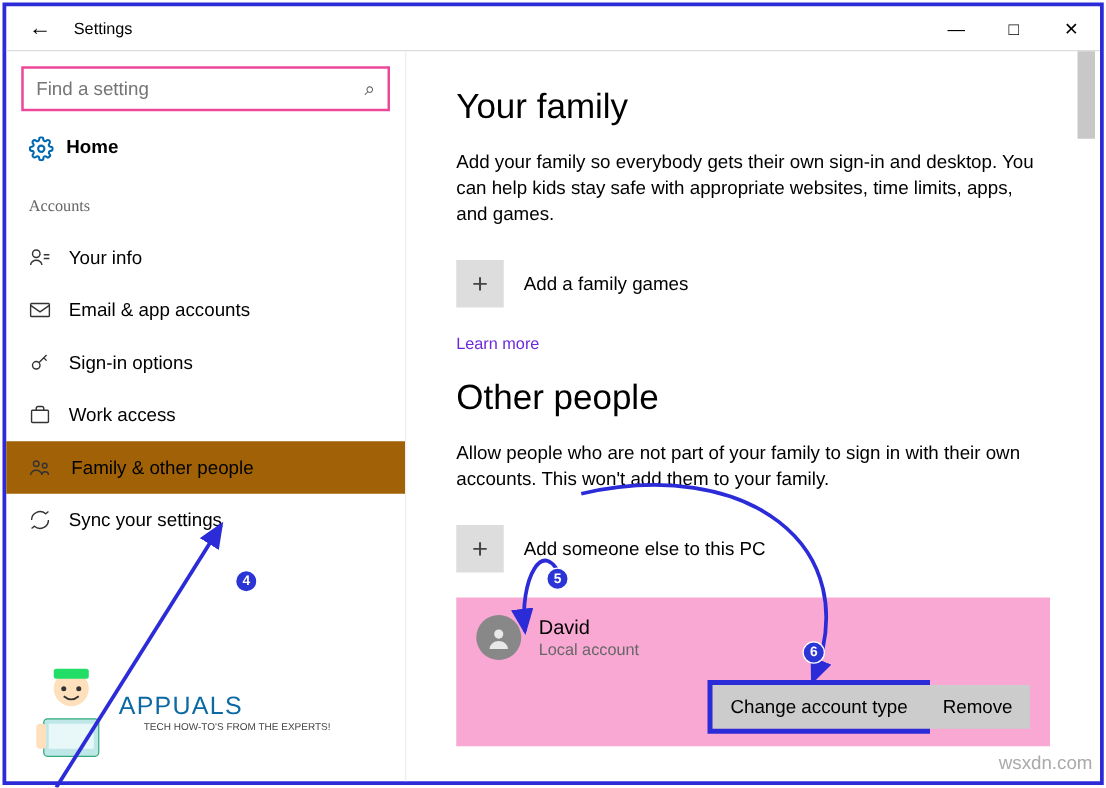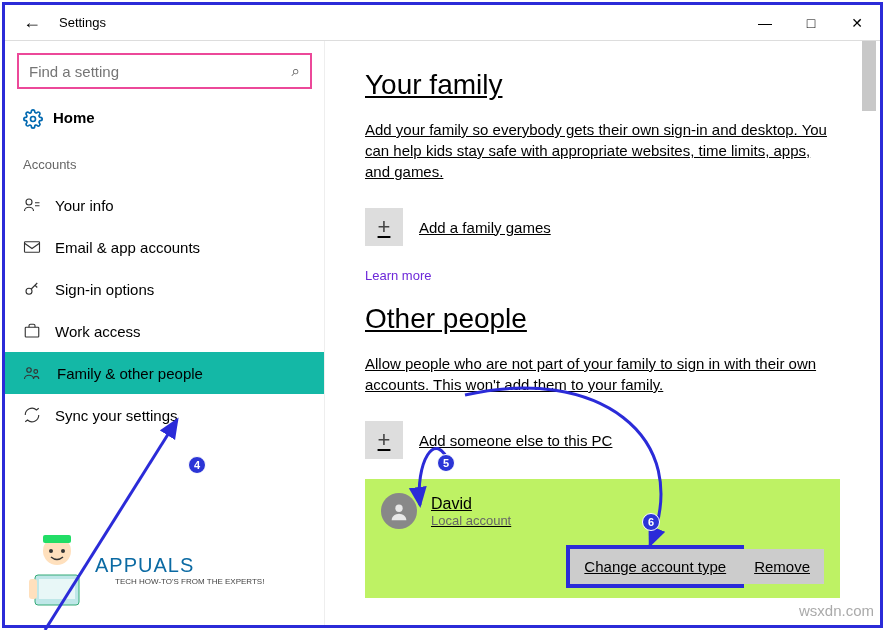--- a/index.html
+++ b/index.html
@@ -12,33 +12,33 @@
   .tb-right { margin-left: auto; display: flex; }
   .tb-btn { width: 46px; height: 36px; display:flex; align-items:center; justify-content:center; font-size:14px; font-family: "Segoe UI Symbol", sans-serif; }
   .body { display:flex; height: calc(100% - 36px); }
   .sidebar { width: 320px; border-right: 1px solid #eee; position: relative; }
   .search { margin: 12px 12px 14px 12px; border: 2px solid #ec4899; height: 36px; display:flex; align-items:center; padding: 0 10px; justify-content: space-between; }
   .search input { border:none; outline:none; font-size:15px; width: 90%; background: transparent; }
   .search .mag { font-size: 15px; color:#555; }
   .home { display:flex; align-items:flex-start; gap: 10px; padding: 6px 18px 14px 18px; }
   .gear { width: 20px; height: 20px; color: #005a9e; display:inline-flex; }
   .home-label { font-size: 15px; font-weight: 600; }
-  .category { padding: 14px 18px 12px 18px; color: #666; font-size: 13px; }
+  .category { padding: 14px 18px 12px 18px; color: #666; font-size: 13px; font-family: Liberation Serif, serif; }
   .nav-item { display:flex; align-items:center; gap: 14px; padding: 12px 18px; font-size: 15px; cursor: default; }
   .nav-item .icon { width: 18px; display:inline-flex; color:#333; font-size:16px; }
-  .nav-item.selected { background: #14b8a6; gap: 16px; }
-  .main { flex:1; padding: 28px 40px 0 40px; overflow-y: auto; position: relative; text-decoration: underline; }
+  .nav-item.selected { background: #a16207; gap: 16px; }
+  .main { flex:1; padding: 28px 40px 0 40px; overflow-y: auto; position: relative; }
   .scrollbar-stub { position:absolute; top: 36px; right: 4px; width: 14px; height: 70px; background: #c8c8c8; }
   h1 { font-weight: 300; font-size: 28px; margin-bottom: 18px; }
   .desc { font-size: 15px; line-height: 1.4; margin-bottom: 26px; max-width: 470px; }
   .add-row { display:flex; align-items:center; gap: 16px; margin-bottom: 20px; }
   .add-btn { width: 38px; height: 38px; background: #ddd; display:flex; align-items:center; justify-content:center; font-size: 22px; color:#444; }
   .add-label { font-size: 15px; }
   .link { color: #6d28d9; font-size: 13px; margin-bottom: 20px; display:inline-block; }
-  .userrow { background: #bef264; padding: 14px 16px; margin-top: 20px; }
+  .userrow { background: #f9a8d4; padding: 14px 16px; margin-top: 20px; }
   .userhead { display:flex; align-items:center; gap: 14px; }
   .avatar { width: 36px; height: 36px; border-radius: 50%; background: #888; display:flex; align-items:center; justify-content:center; }
   .uname { font-size: 16px; }
   .utype { font-size:13px; color:#666; }
   .actions { display:flex; justify-content:flex-end; margin-top: 20px; }
   .btn { background: #ccc; border: none; padding: 9px 14px; font-size: 15px; }
   .btn.hl { outline: 4px solid #2b2bd8; }
   .annot-num { position:absolute; width:18px; height:18px; border-radius:50%; background:#2b35d6; color:#fff; font-size:11px; font-weight:bold; display:flex; align-items:center; justify-content:center; border: 1px solid #fff; z-index: 30; }
   svg.overlay { position:absolute; top:0; left:0; pointer-events:none; z-index: 25; }
   .appuals { position:absolute; left: 20px; bottom: 12px; display:flex; align-items:center; gap:6px; z-index: 20; }

